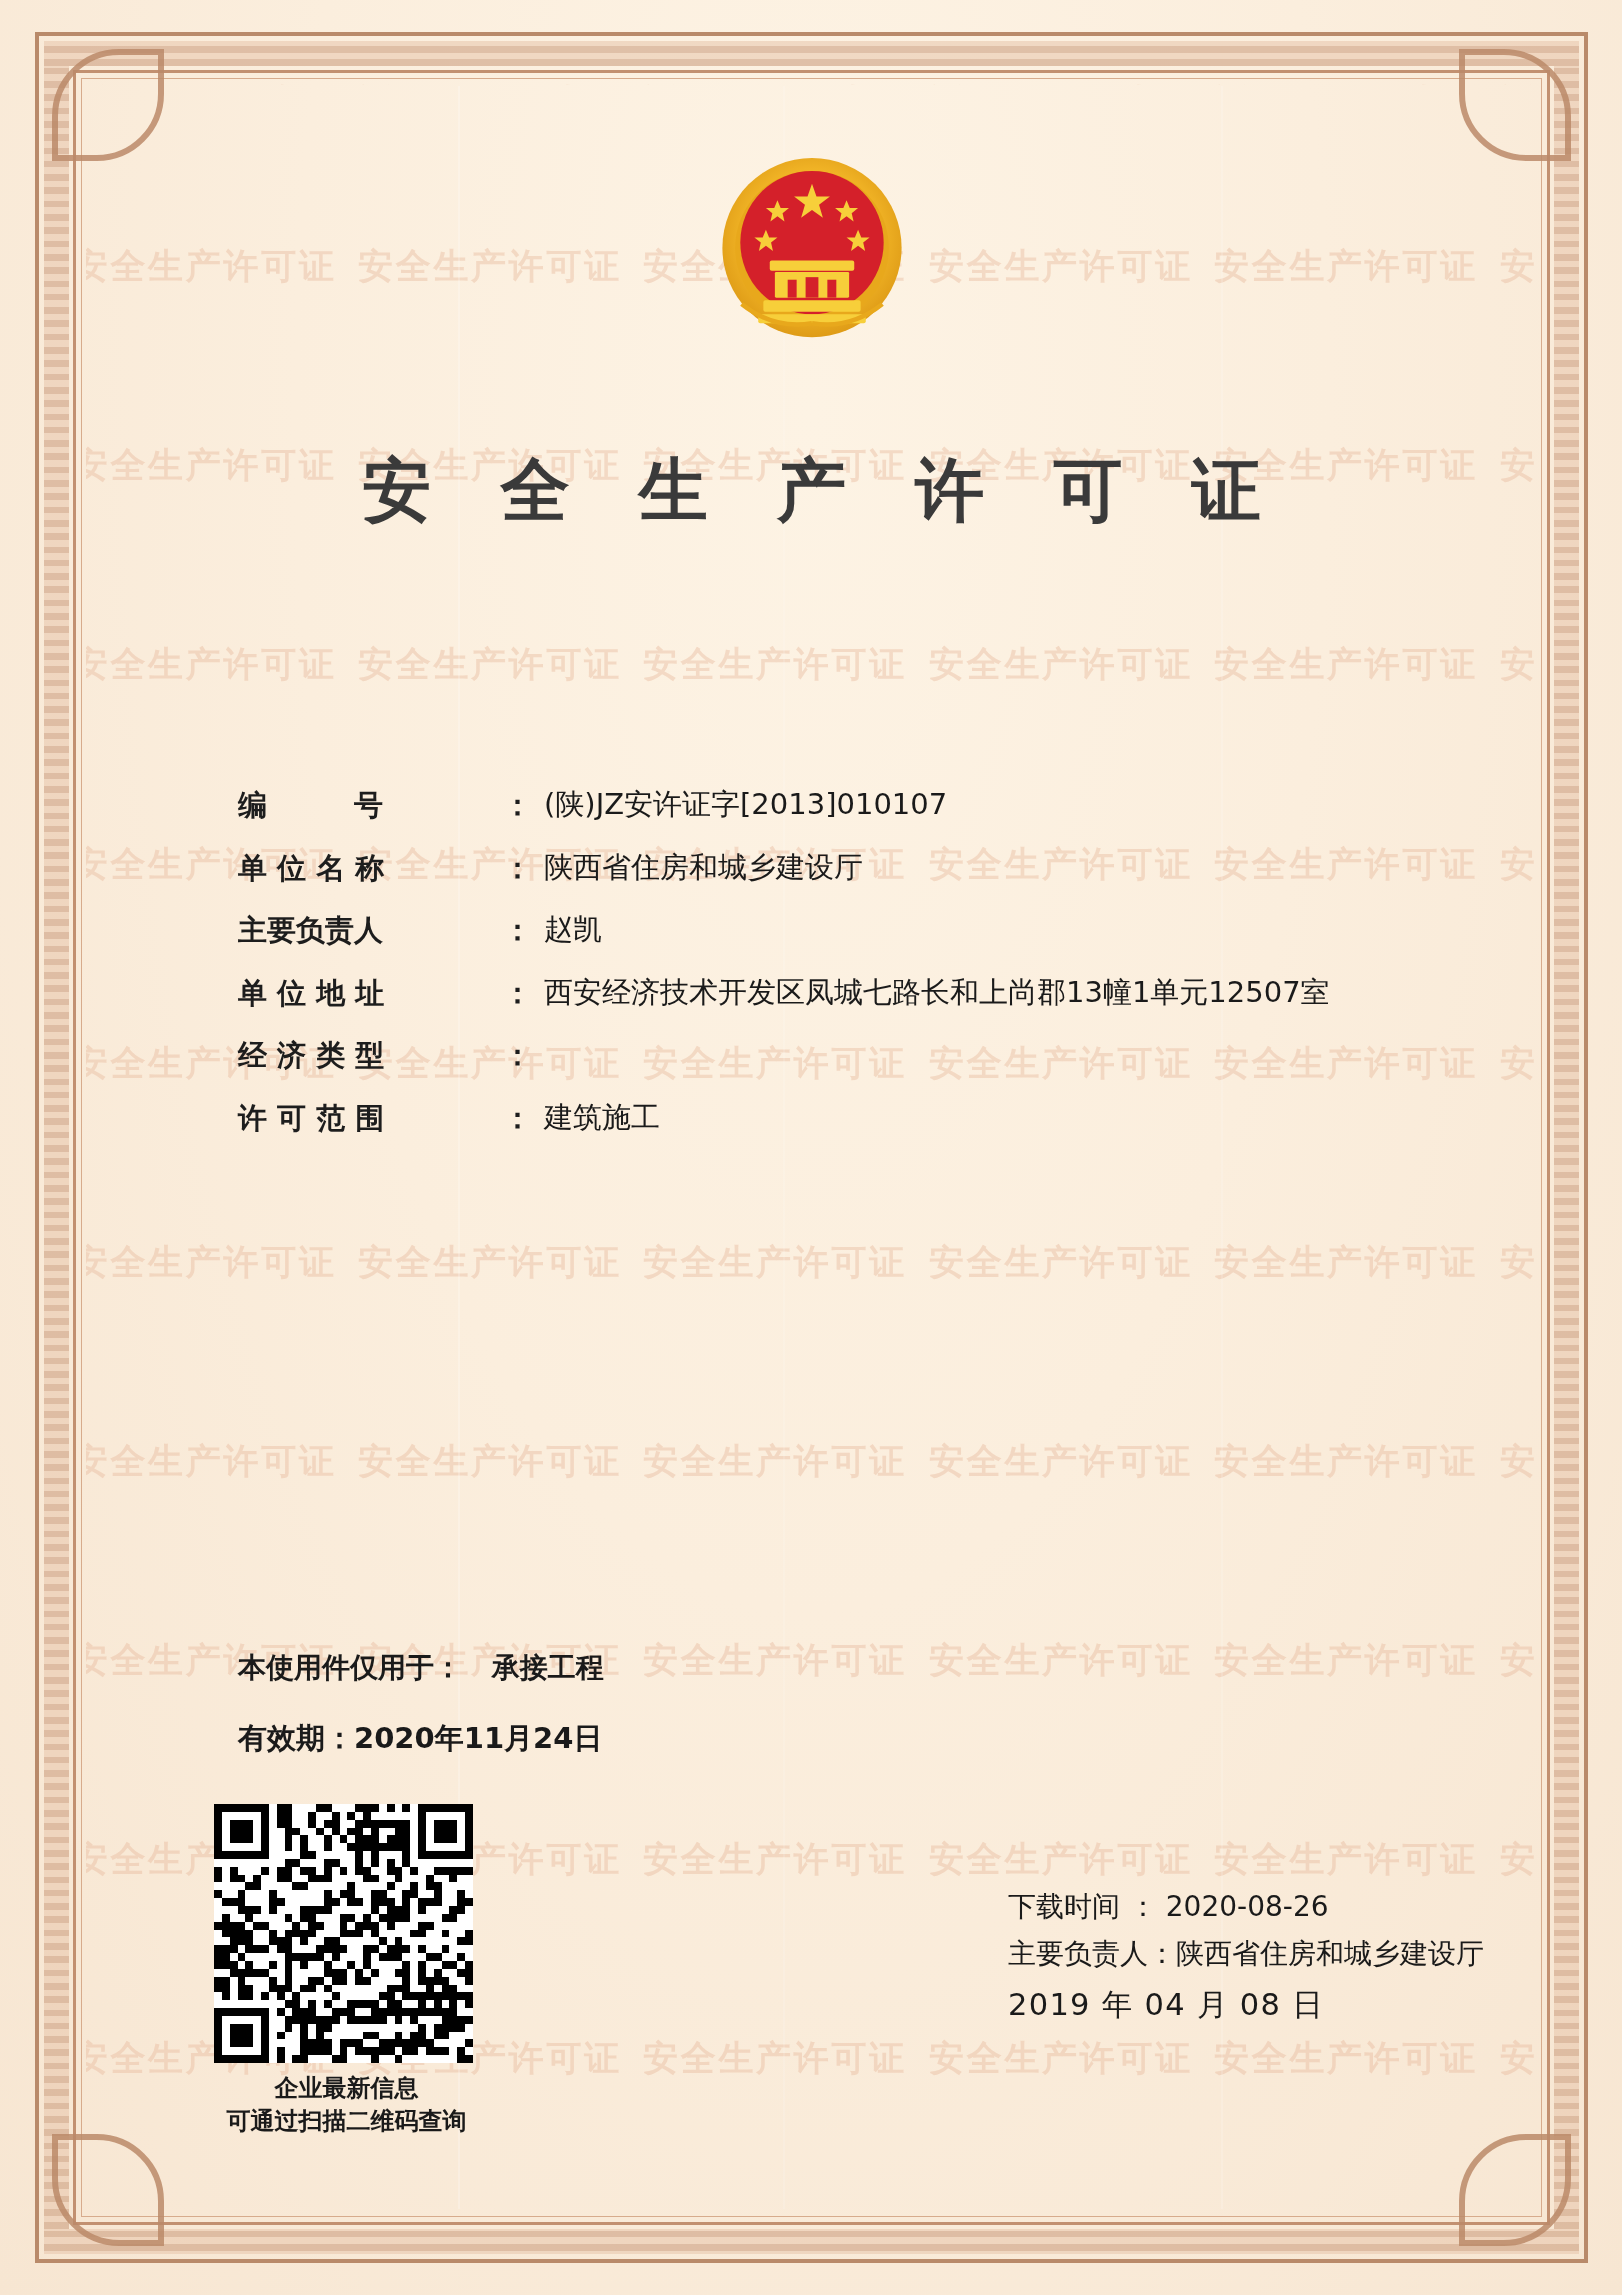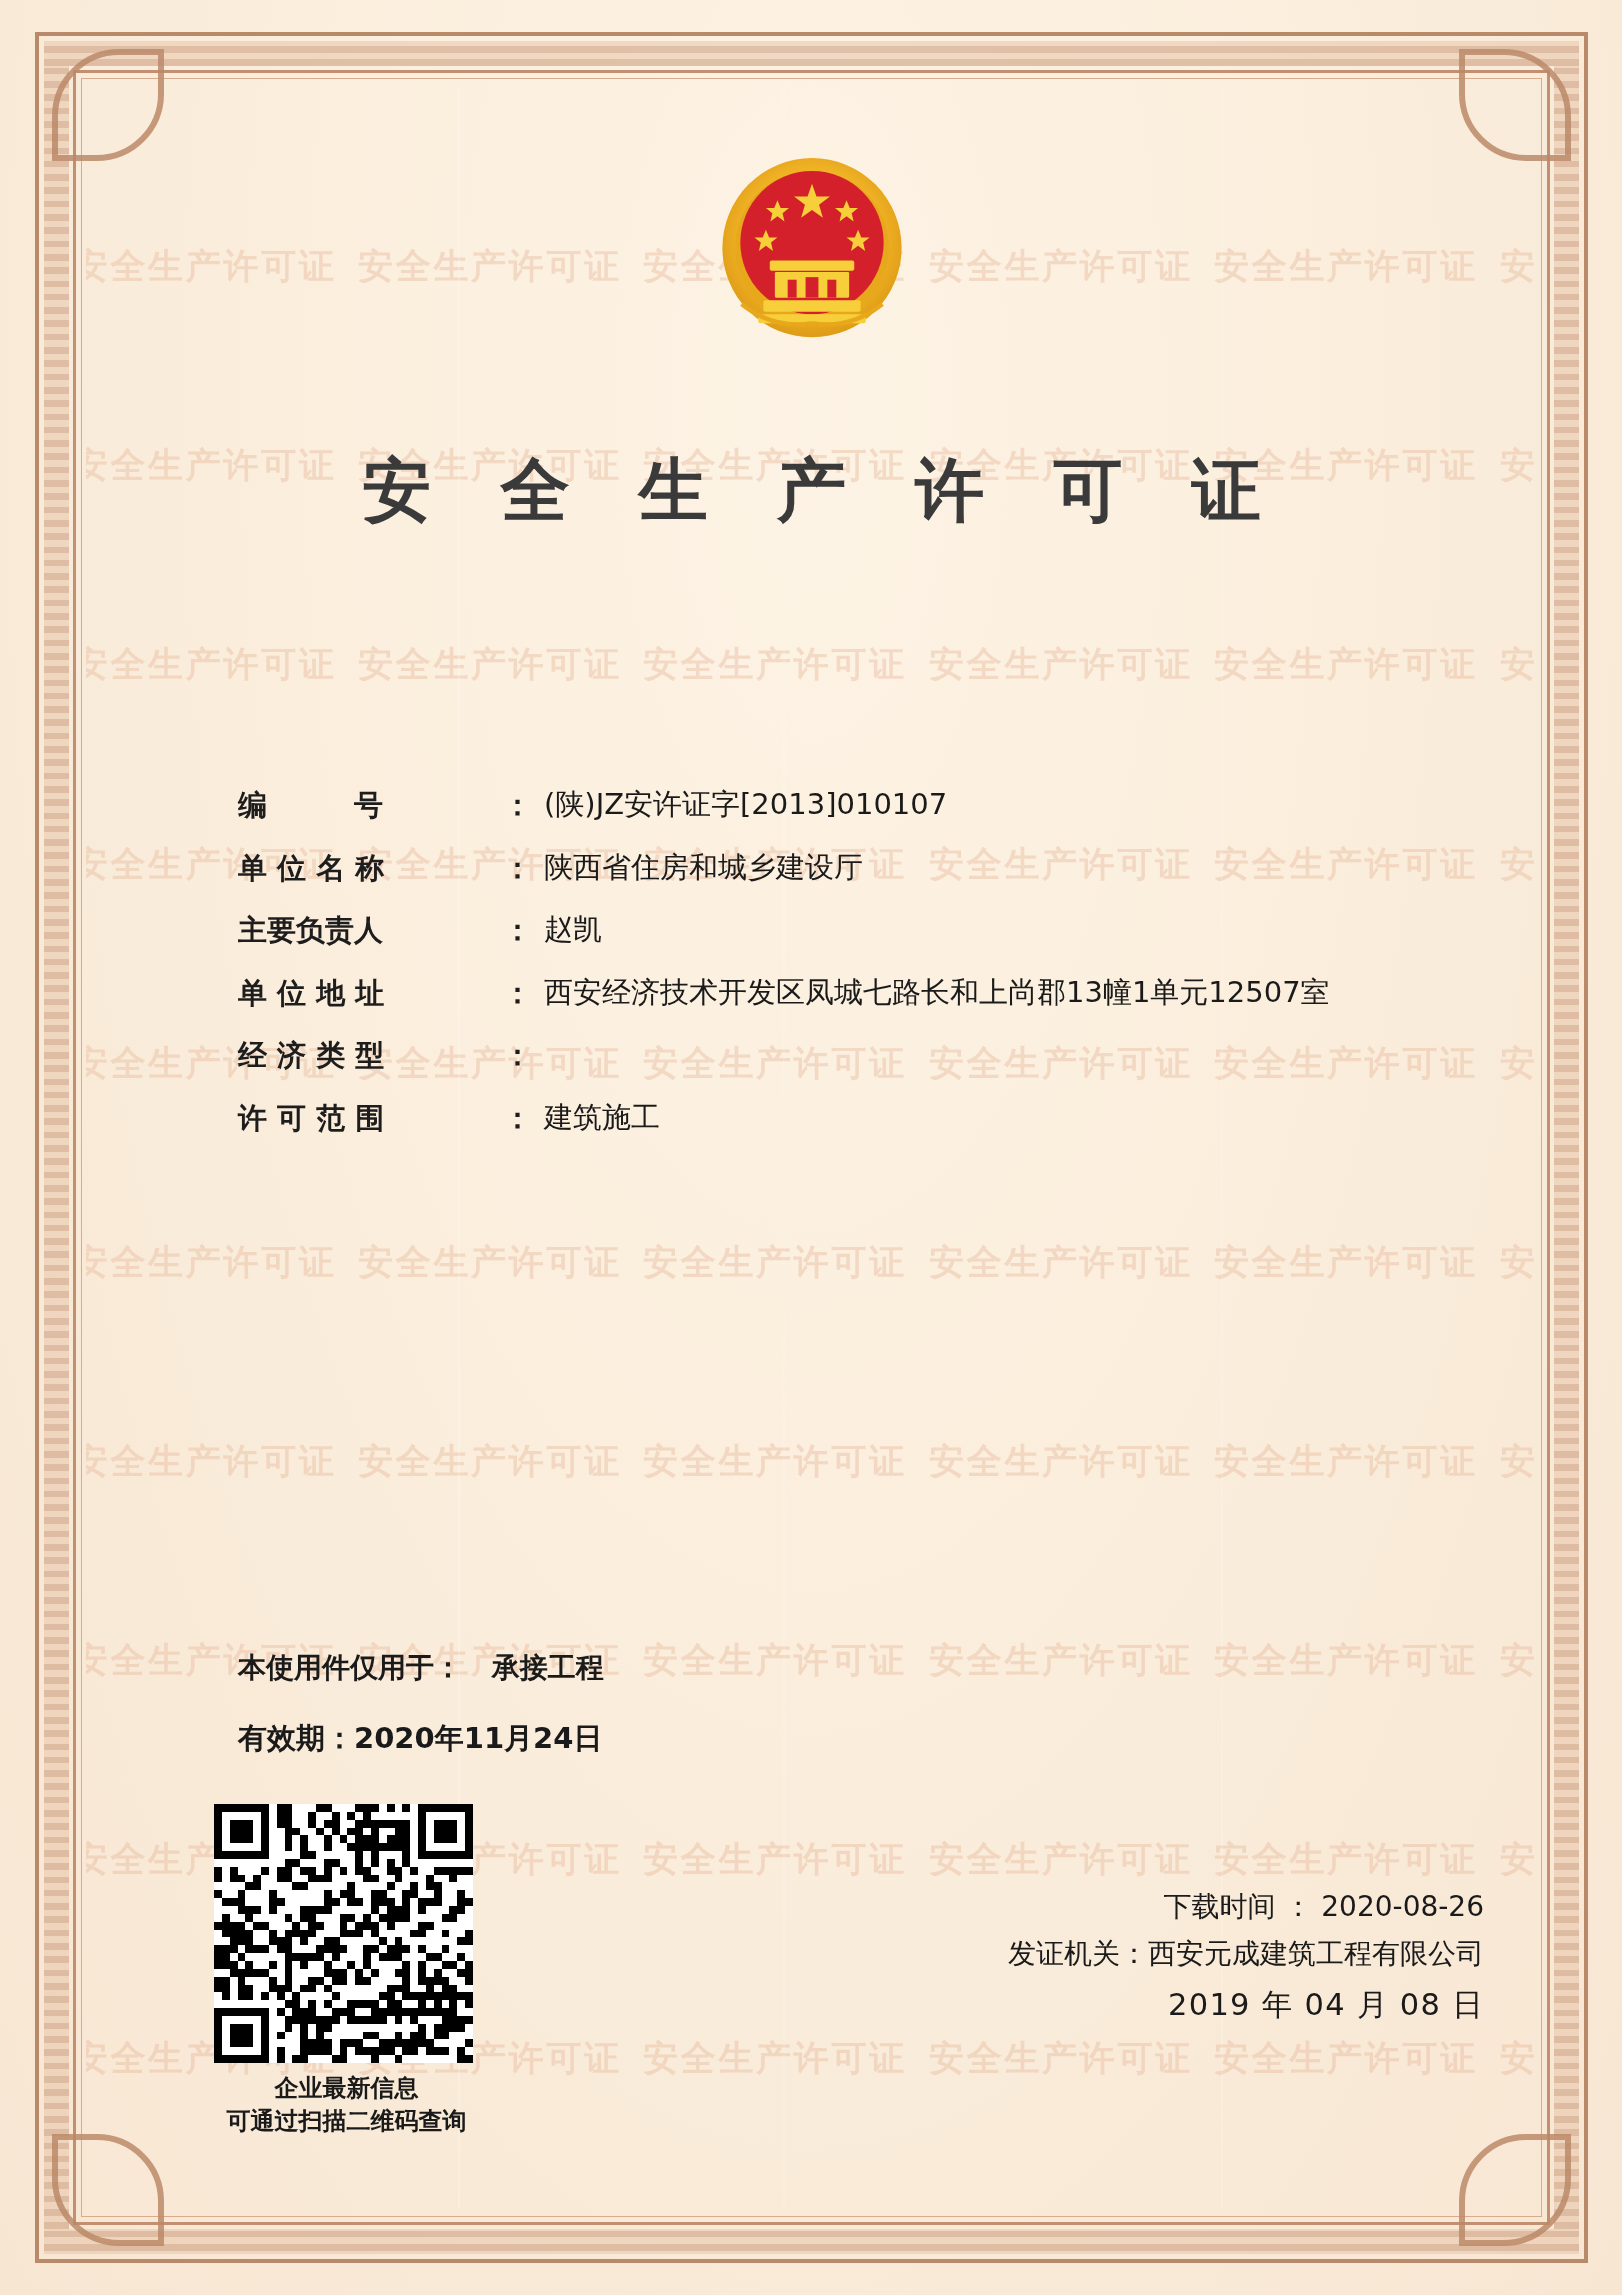--- a/index.html
+++ b/index.html
@@ -218,21 +218,20 @@
     color: #1a1a1a;
     font-weight: 700;
     font-family: "DejaVu Sans", sans-serif;
   }
 
   
   .footer-right {
     position: absolute;
     right: 139px;
     top: 1888px;
-    text-align: right;
     font-family: "DejaVu Sans", sans-serif;
     color: #1a1a1a;
   }
   .footer-right .line { font-size: 28px; margin-bottom: 9.3px; white-space: nowrap; }
   .footer-right .issue { font-size: 28px; margin-bottom: 12px; white-space: nowrap; }
   .footer-right .date { font-size: 30.5px; letter-spacing: 1.3px; white-space: nowrap; }
 
   
   .streak {
     position: absolute;
@@ -972,18 +971,18 @@
         </g>
     </svg>
     <div class="qr-caption">
       <div>企业最新信息</div>
       <div>可通过扫描二维码查询</div>
     </div>
   </div>
 
   <div class="footer-right">
     <div class="line">下载时间 ： 2020-08-26</div>
-    <div class="issue">发证机关：西安元成建筑工程有限公司</div>
+    <div class="issue">主要负责人：陕西省住房和城乡建设厅</div>
     <div class="date">2019 年 04 月 08 日</div>
   </div>
 
 </div>
 
 
 </body></html>

